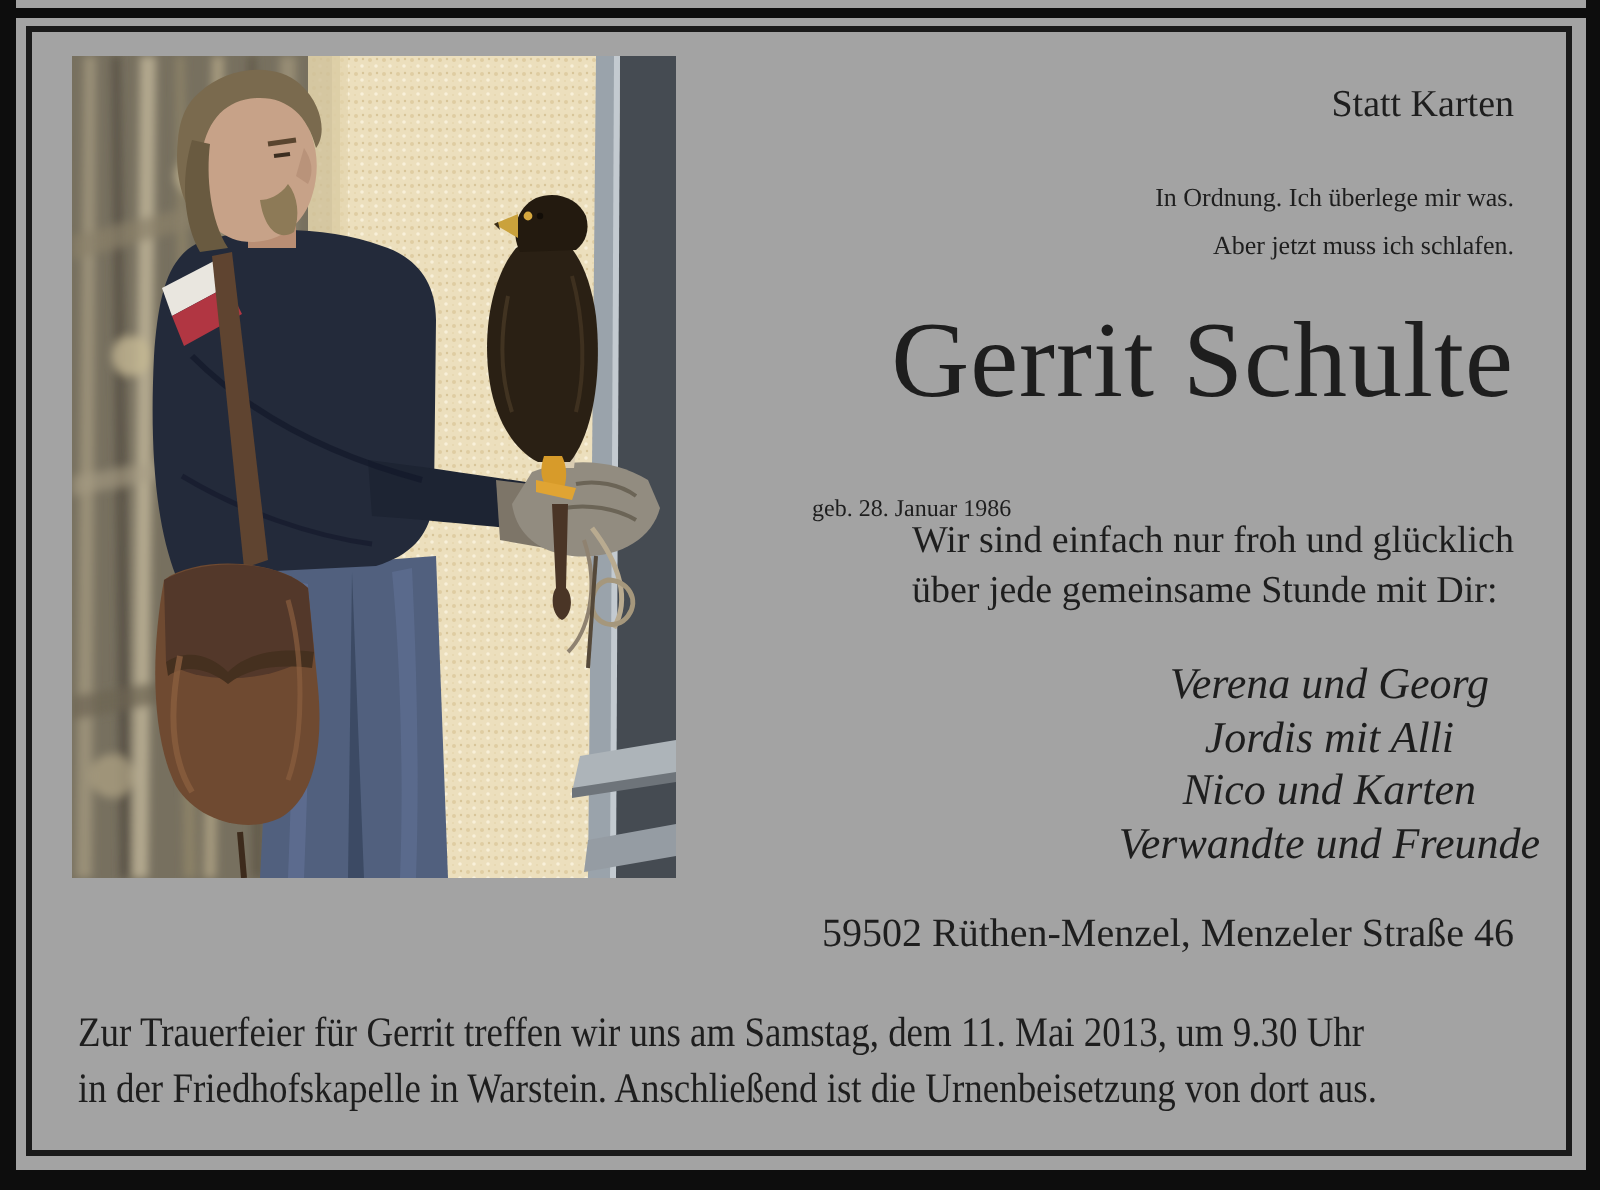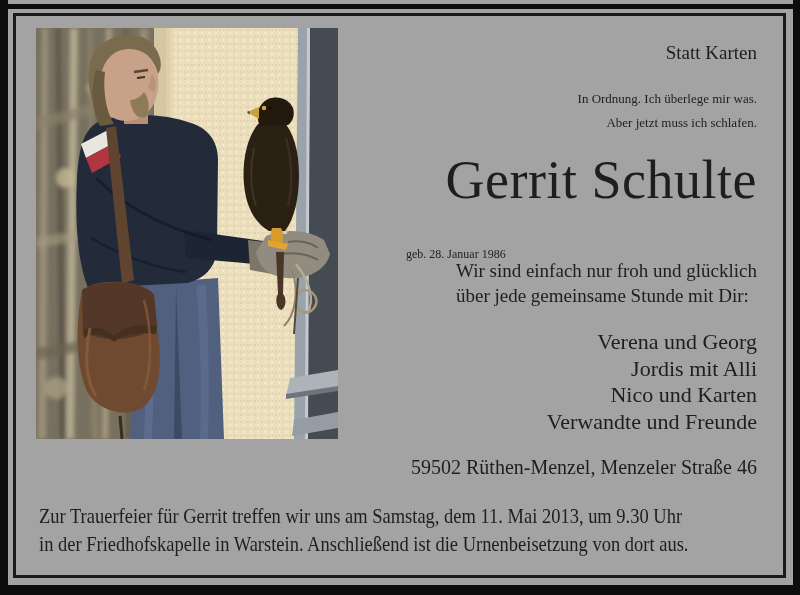--- a/index.html
+++ b/index.html
@@ -28,21 +28,21 @@
   .txt{position:absolute;white-space:nowrap;}
   .statt{top:42px;right:43px;font-size:19px;}
   .quote{top:87px;right:43px;text-align:right;font-size:13px;line-height:24px;}
   .name{top:152px;right:43px;font-size:54px;line-height:1.05;letter-spacing:0.5px;}
   .dates{
     top:207px;right:43px;width:351px;display:flex;justify-content:space-between;
     font-size:12px;
     margin-top:40px;
   }
   .gratitude{top:258px;right:43px;text-align:left;font-size:19px;line-height:25px;}
-  .mourners{top:329px;right:43px;text-align:right;font-size:22px;line-height:26.5px;}
+  .mourners{top:329px;right:30px;text-align:center;font-size:22px;line-height:26.5px;font-style:italic;}
   .address{top:456px;right:43px;font-size:20px;}
   .ceremony{
     top:503px;left:39px;font-size:21px;line-height:27.5px;
     transform:scaleX(0.88);transform-origin:left top;
   }
 </style>
 </head>
 <body>
 
 <div class="scan">

